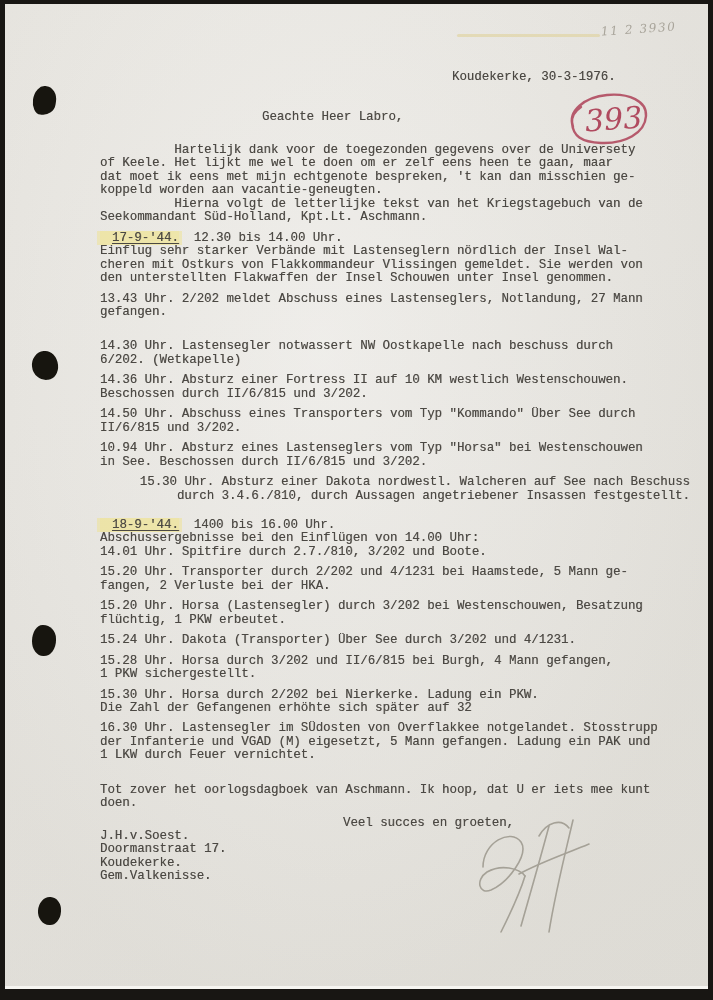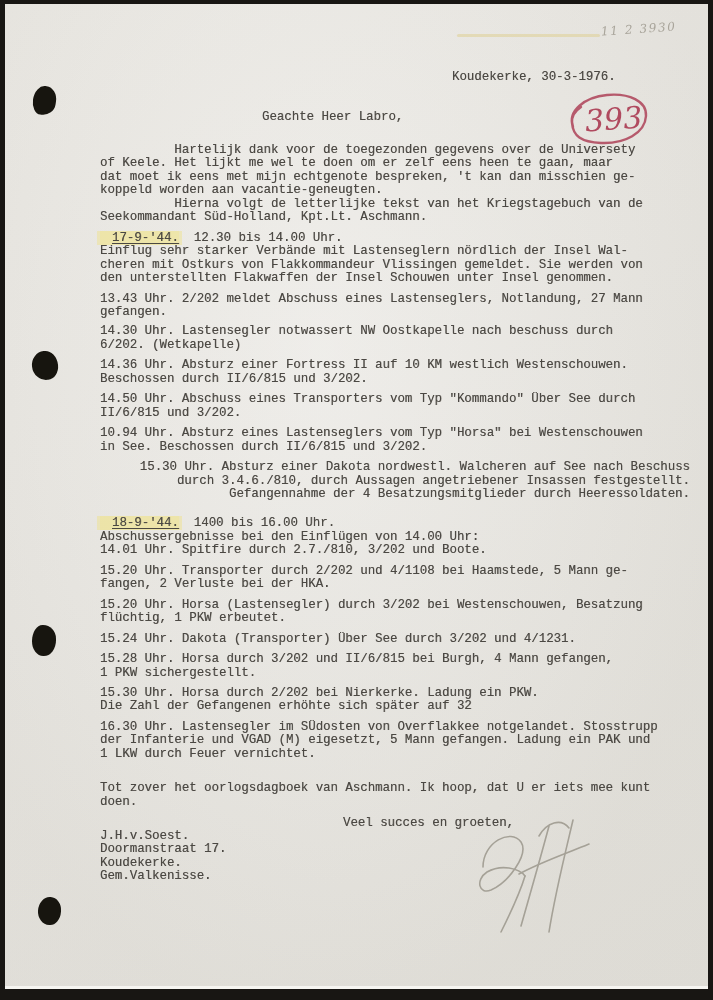--- a/index.html
+++ b/index.html
@@ -79,27 +79,27 @@
     </svg>
   </div>
 
   <div class="typew place-date">Koudekerke, 30-3-1976.</div>
   <div class="typew salutation">Geachte Heer Labro,</div>
 
   <div class="letter-body">
       <div class="block typew" style="margin-top: 0px;"><div>          Hartelijk dank voor de toegezonden gegevens over de Universety</div><div>of Keele. Het lijkt me wel te doen om er zelf eens heen te gaan, maar</div><div>dat moet ik eens met mijn echtgenote bespreken, 't kan dan misschien ge-</div><div>koppeld worden aan vacantie-geneugten.</div><div>          Hierna volgt de letterlijke tekst van het Kriegstagebuch van de</div><div>Seekommandant Süd-Holland, Kpt.Lt. Aschmann.</div></div>
       <div class="block typew" style="margin-top: 7px;"><div><span class="hl">17-9-'44.</span>  12.30 bis 14.00 Uhr.</div><div>Einflug sehr starker Verbände mit Lastenseglern nördlich der Insel Wal-</div><div>cheren mit Ostkurs von Flakkommandeur Vlissingen gemeldet. Sie werden von</div><div>den unterstellten Flakwaffen der Insel Schouwen unter Insel genommen.</div></div>
       <div class="block typew" style="margin-top: 7px;"><div>13.43 Uhr. 2/202 meldet Abschuss eines Lastenseglers, Notlandung, 27 Mann</div><div>gefangen.</div></div>
-      <div class="block typew" style="margin-top: 6px;"><div>14.30 Uhr. Lastensegler notwassert NW Oostkapelle nach beschuss durch</div><div>6/202. (Wetkapelle)</div></div>
+      <div class="block typew" style="margin-top: 21px;"><div>14.30 Uhr. Lastensegler notwassert NW Oostkapelle nach beschuss durch</div><div>6/202. (Wetkapelle)</div></div>
       <div class="block typew" style="margin-top: 7px;"><div>14.36 Uhr. Absturz einer Fortress II auf 10 KM westlich Westenschouwen.</div><div>Beschossen durch II/6/815 und 3/202.</div></div>
       <div class="block typew" style="margin-top: 7px;"><div>14.50 Uhr. Abschuss eines Transporters vom Typ "Kommando" Über See durch</div><div>II/6/815 und 3/202.</div></div>
       <div class="block typew" style="margin-top: 7px;"><div>10.94 Uhr. Absturz eines Lastenseglers vom Typ "Horsa" bei Westenschouwen</div><div>in See. Beschossen durch II/6/815 und 3/202.</div></div>
-      <div class="block typew" style="margin-top: 7px; text-align: right;"><div>15.30 Uhr. Absturz einer Dakota nordwestl. Walcheren auf See nach Beschuss</div><div>durch 3.4.6./810, durch Aussagen angetriebener Insassen festgestellt.</div><div>Gefangennahme der 4 Besatzungsmitglieder durch Heeressoldaten.</div></div>
+      <div class="block typew" style="margin-top: 7px; text-align: right;"><div>15.30 Uhr. Absturz einer Dakota nordwestl. Walcheren auf See nach Beschuss</div><div>durch 3.4.6./810, durch Aussagen angetriebener Insassen festgestellt.</div></div>
       <div class="block typew" style="margin-top: 16px;"><div><span class="hl">18-9-'44.</span>  1400 bis 16.00 Uhr.</div><div>Abschussergebnisse bei den Einflügen von 14.00 Uhr:</div><div>14.01 Uhr. Spitfire durch 2.7./810, 3/202 und Boote.</div></div>
-      <div class="block typew" style="margin-top: 7px;"><div>15.20 Uhr. Transporter durch 2/202 und 4/1108 bei Haamstede, 5 Mann ge-</div><div>fangen, 2 Verluste bei der HKA.</div></div>
+      <div class="block typew" style="margin-top: 7px;"><div>15.20 Uhr. Transporter durch 2/202 und 4/1231 bei Haamstede, 5 Mann ge-</div><div>fangen, 2 Verluste bei der HKA.</div></div>
       <div class="block typew" style="margin-top: 7px;"><div>15.20 Uhr. Horsa (Lastensegler) durch 3/202 bei Westenschouwen, Besatzung</div><div>flüchtig, 1 PKW erbeutet.</div></div>
       <div class="block typew" style="margin-top: 7px;"><div>15.24 Uhr. Dakota (Transporter) Über See durch 3/202 und 4/1231.</div></div>
       <div class="block typew" style="margin-top: 7px;"><div>15.28 Uhr. Horsa durch 3/202 und II/6/815 bei Burgh, 4 Mann gefangen,</div><div>1 PKW sichergestellt.</div></div>
       <div class="block typew" style="margin-top: 7px;"><div>15.30 Uhr. Horsa durch 2/202 bei Nierkerke. Ladung ein PKW.</div><div>Die Zahl der Gefangenen erhöhte sich später auf 32</div></div>
       <div class="block typew" style="margin-top: 7px;"><div>16.30 Uhr. Lastensegler im SÜdosten von Overflakkee notgelandet. Stosstrupp</div><div>der Infanterie und VGAD (M) eigesetzt, 5 Mann gefangen. Ladung ein PAK und</div><div>1 LKW durch Feuer vernichtet.</div></div>
       <div class="block typew" style="margin-top: 21px;"><div>Tot zover het oorlogsdagboek van Aschmann. Ik hoop, dat U er iets mee kunt</div><div>doen.</div></div>
     </div>
 
   <div class="typew closing">Veel succes en groeten,</div>
   <div class="sender">

